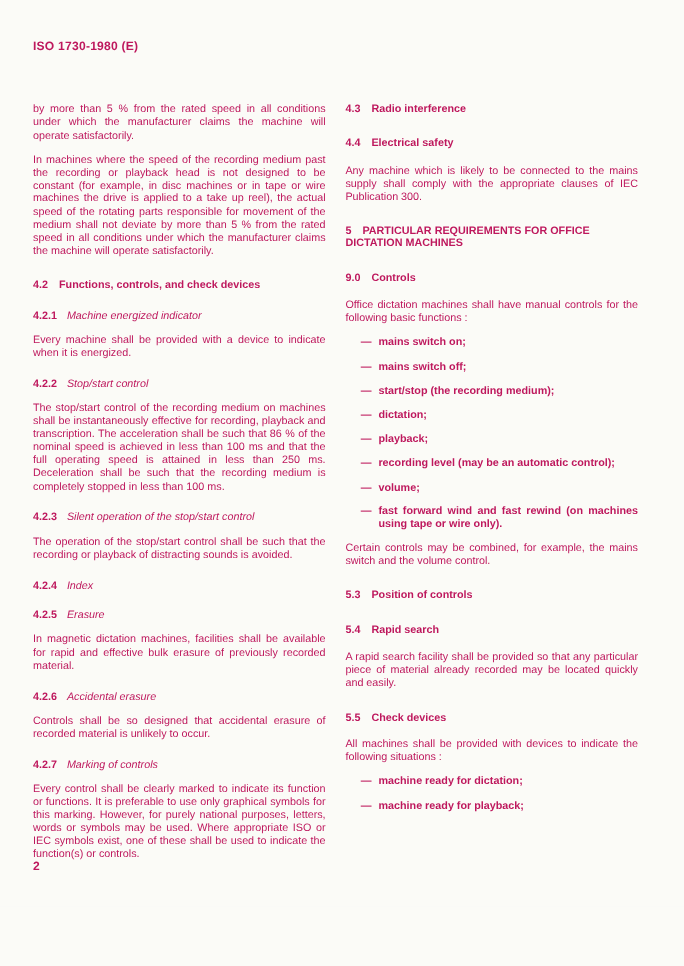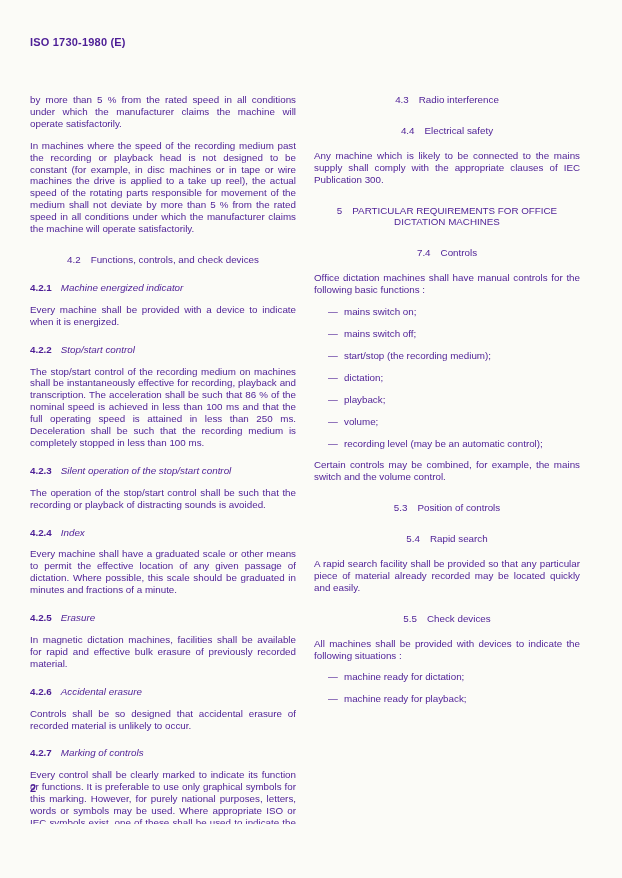--- a/index.html
+++ b/index.html
@@ -2,46 +2,46 @@
 <html><head>
 <meta charset="utf-8">
 <style>
   * { box-sizing: border-box; }
   html, body { margin: 0; padding: 0; }
   body { width: 622px; height: 878px; background: #fbfbf7; }
   .page {
     width: 622px; height: 824px;
     background: #fbfbf7;
     font-family: "Liberation Sans", sans-serif;
-    color: #4c1d95;
+    color: #be185d;
     position: relative;
     padding: 36px 42px 0 30px;
     overflow: hidden;
   }
   .doc-header {
     font-weight: bold;
     font-size: 11px;
     letter-spacing: 0.2px;
     margin: 0 0 46px 0;
   }
   .columns { display: flex; gap: 18px; }
   .col {
     flex: 1 1 0;
     font-size: 9.8px;
     line-height: 11.9px;
     text-align: justify;
   }
   .col > :first-child { margin-top: 0 !important; }
   p { margin: 0 0 10px; }
-  .h2 { font-weight: normal; margin: 19px 0 13px; text-align: center; }
+  .h2 { font-weight: bold; margin: 19px 0 13px; text-align: left; }
   .h2 .num { margin-right: 10px; }
   .h3 { margin: 16px 0 10px; text-align: left; }
   .h3 .num { font-weight: bold; margin-right: 9px; text-align: center; }
   .h3 .title { font-style: italic; text-align: center; }
-  .li { padding-left: 30px; margin: 0 0 10px; }
+  .li { padding-left: 30px; margin: 0 0 10px; font-weight: bold; }
   .li .dash { display: inline-block; width: 16px; margin-left: -16px; }
   .page-number {
     position: absolute;
     left: 30px;
     bottom: 30px;
     font-weight: bold;
     font-size: 11px;
   }
 </style>
 </head>
@@ -62,50 +62,50 @@
       <p class="h3"><span class="num">4.2.1</span><span class="title">Machine energized indicator</span></p>
       <p class="body-p">Every machine shall be provided with a device to indicate when it is energized.</p>
 
       <p class="h3"><span class="num">4.2.2</span><span class="title">Stop/start control</span></p>
       <p class="body-p">The stop/start control of the recording medium on machines shall be instantaneously effective for recording, playback and transcription. The acceleration shall be such that 86 % of the nominal speed is achieved in less than 100 ms and that the full operating speed is attained in less than 250 ms. Deceleration shall be such that the recording medium is completely stopped in less than 100 ms.</p>
 
       <p class="h3"><span class="num">4.2.3</span><span class="title">Silent operation of the stop/start control</span></p>
       <p class="body-p">The operation of the stop/start control shall be such that the recording or playback of distracting sounds is avoided.</p>
 
       <p class="h3"><span class="num">4.2.4</span><span class="title">Index</span></p>
-      <p class="body-p">Every machine shall have a graduated scale or other means to permit the effective location of any given passage of dictation. Where possible, this scale should be graduated in minutes and fractions of a minute.</p>
 
       <p class="h3"><span class="num">4.2.5</span><span class="title">Erasure</span></p>
       <p class="body-p">In magnetic dictation machines, facilities shall be available for rapid and effective bulk erasure of previously recorded material.</p>
 
       <p class="h3"><span class="num">4.2.6</span><span class="title">Accidental erasure</span></p>
       <p class="body-p">Controls shall be so designed that accidental erasure of recorded material is unlikely to occur.</p>
 
       <p class="h3"><span class="num">4.2.7</span><span class="title">Marking of controls</span></p>
       <p class="body-p">Every control shall be clearly marked to indicate its function or functions. It is preferable to use only graphical symbols for this marking. However, for purely national purposes, letters, words or symbols may be used. Where appropriate ISO or IEC symbols exist, one of these shall be used to indicate the function(s) or controls.</p>
     </div>
 
     <div class="col">
       <p class="h2"><span class="num">4.3</span><span class="title">Radio interference</span></p>
 
       <p class="h2"><span class="num">4.4</span><span class="title">Electrical safety</span></p>
       <p class="body-p">Any machine which is likely to be connected to the mains supply shall comply with the appropriate clauses of IEC Publication 300.</p>
 
       <p class="h2"><span class="num">5</span><span class="title">PARTICULAR REQUIREMENTS FOR OFFICE DICTATION MACHINES</span></p>
 
-      <p class="h2"><span class="num">7.4</span><span class="title">Controls</span></p>
+      <p class="h2"><span class="num">9.0</span><span class="title">Controls</span></p>
       <p class="body-p">Office dictation machines shall have manual controls for the following basic functions :</p>
 
       <p class="li"><span class="dash">—</span><span>mains switch on;</span></p>
       <p class="li"><span class="dash">—</span><span>mains switch off;</span></p>
       <p class="li"><span class="dash">—</span><span>start/stop (the recording medium);</span></p>
       <p class="li"><span class="dash">—</span><span>dictation;</span></p>
       <p class="li"><span class="dash">—</span><span>playback;</span></p>
+      <p class="li"><span class="dash">—</span><span>recording level (may be an automatic control);</span></p>
       <p class="li"><span class="dash">—</span><span>volume;</span></p>
-      <p class="li"><span class="dash">—</span><span>recording level (may be an automatic control);</span></p>
+      <p class="li"><span class="dash">—</span><span>fast forward wind and fast rewind (on machines using tape or wire only).</span></p>
 
       <p class="body-p">Certain controls may be combined, for example, the mains switch and the volume control.</p>
 
       <p class="h2"><span class="num">5.3</span><span class="title">Position of controls</span></p>
 
       <p class="h2"><span class="num">5.4</span><span class="title">Rapid search</span></p>
       <p class="body-p">A rapid search facility shall be provided so that any particular piece of material already recorded may be located quickly and easily.</p>
 
       <p class="h2"><span class="num">5.5</span><span class="title">Check devices</span></p>
       <p class="body-p">All machines shall be provided with devices to indicate the following situations :</p>

